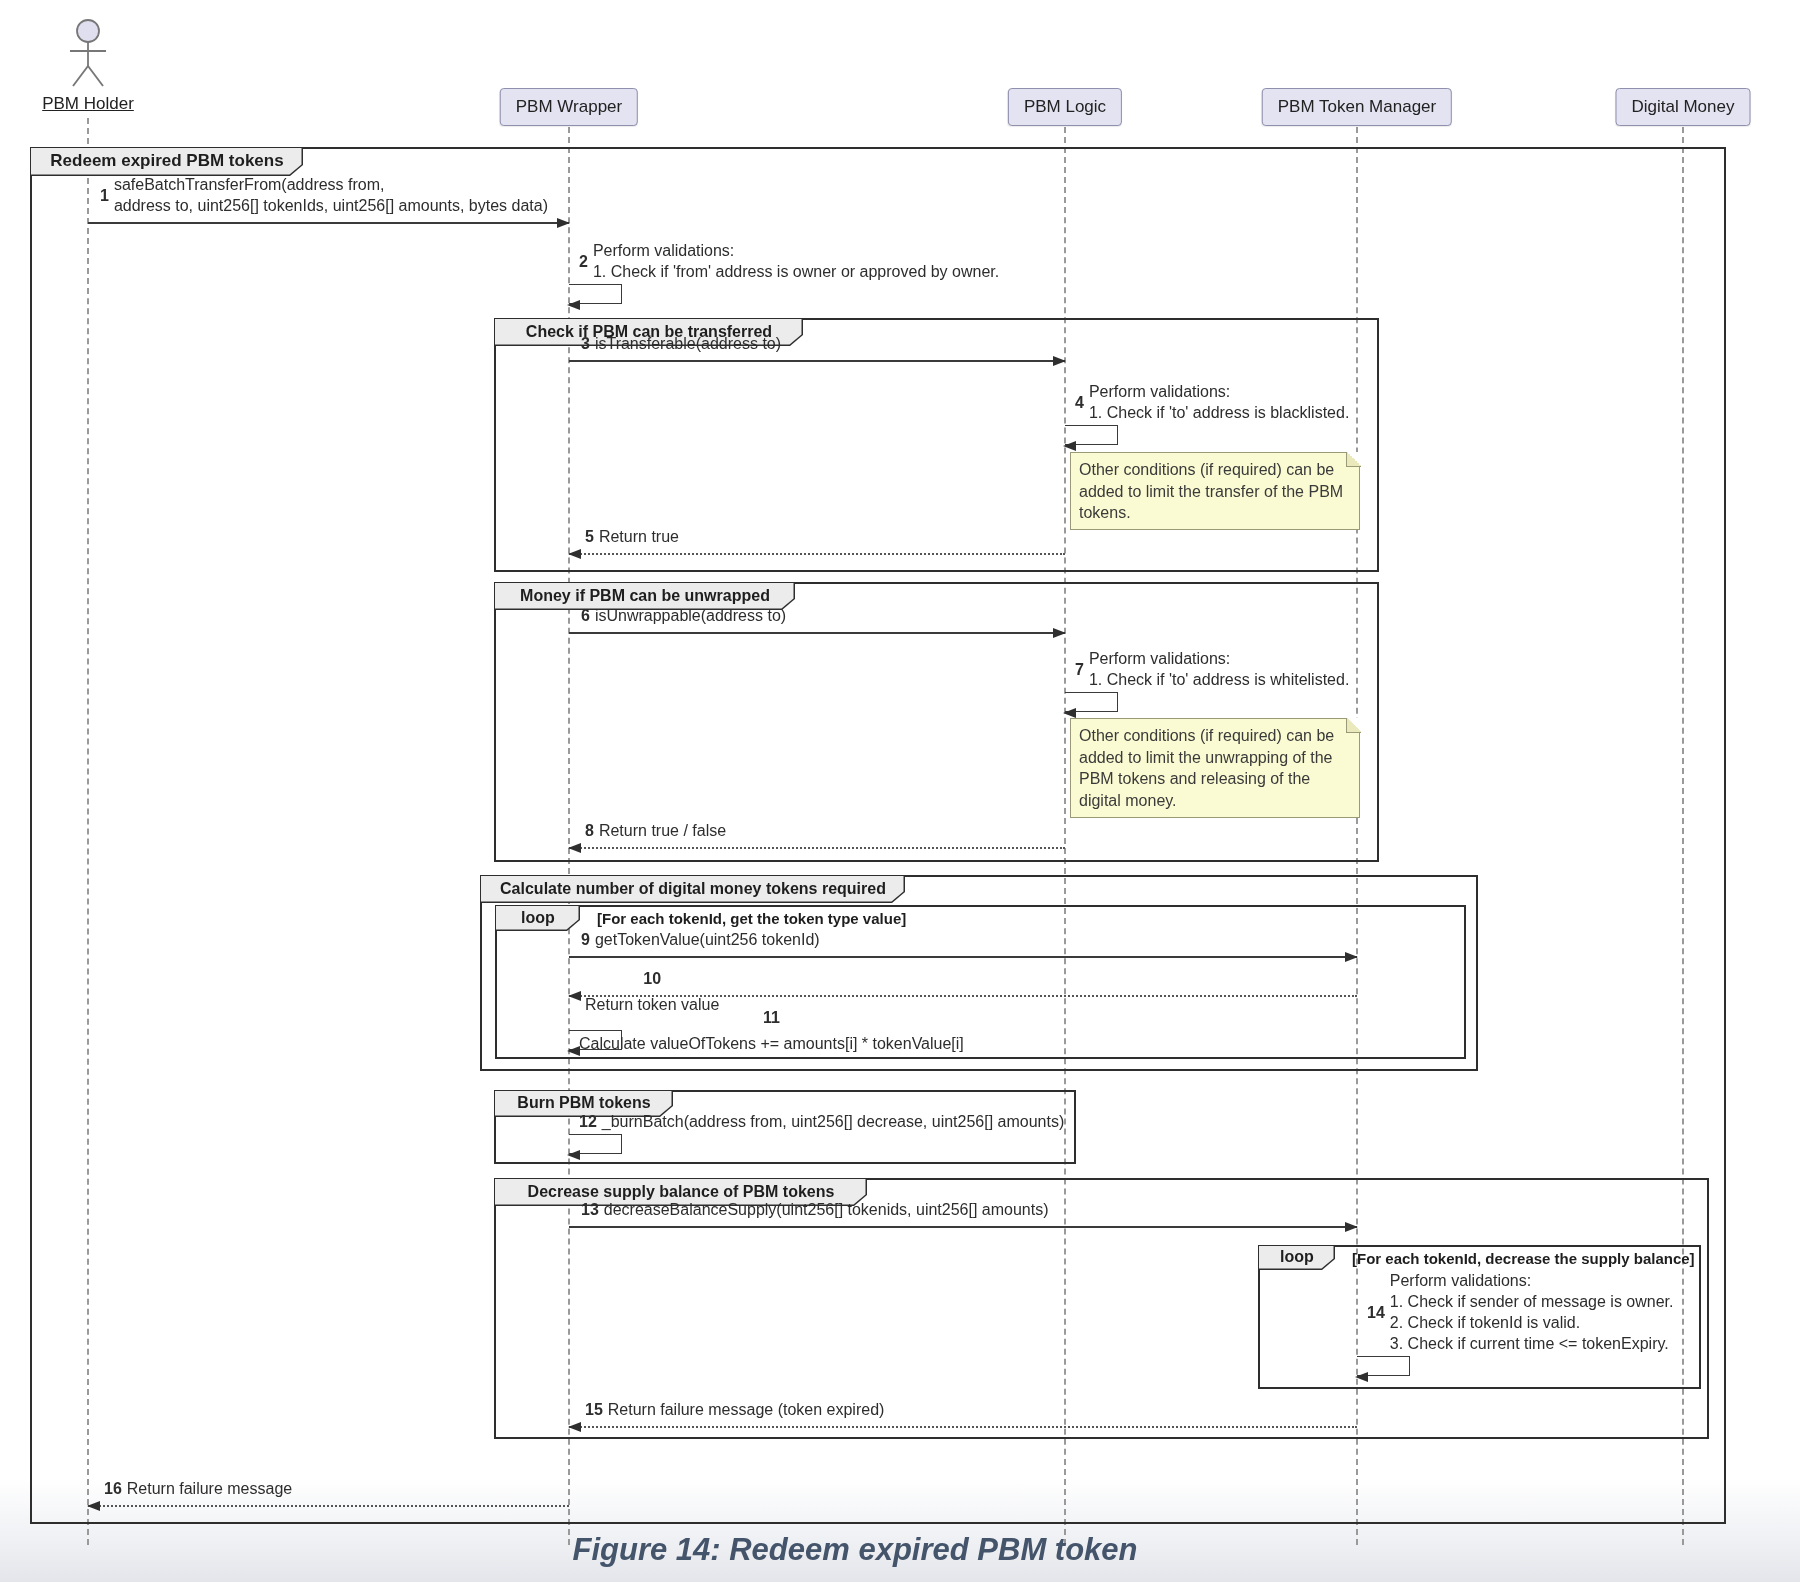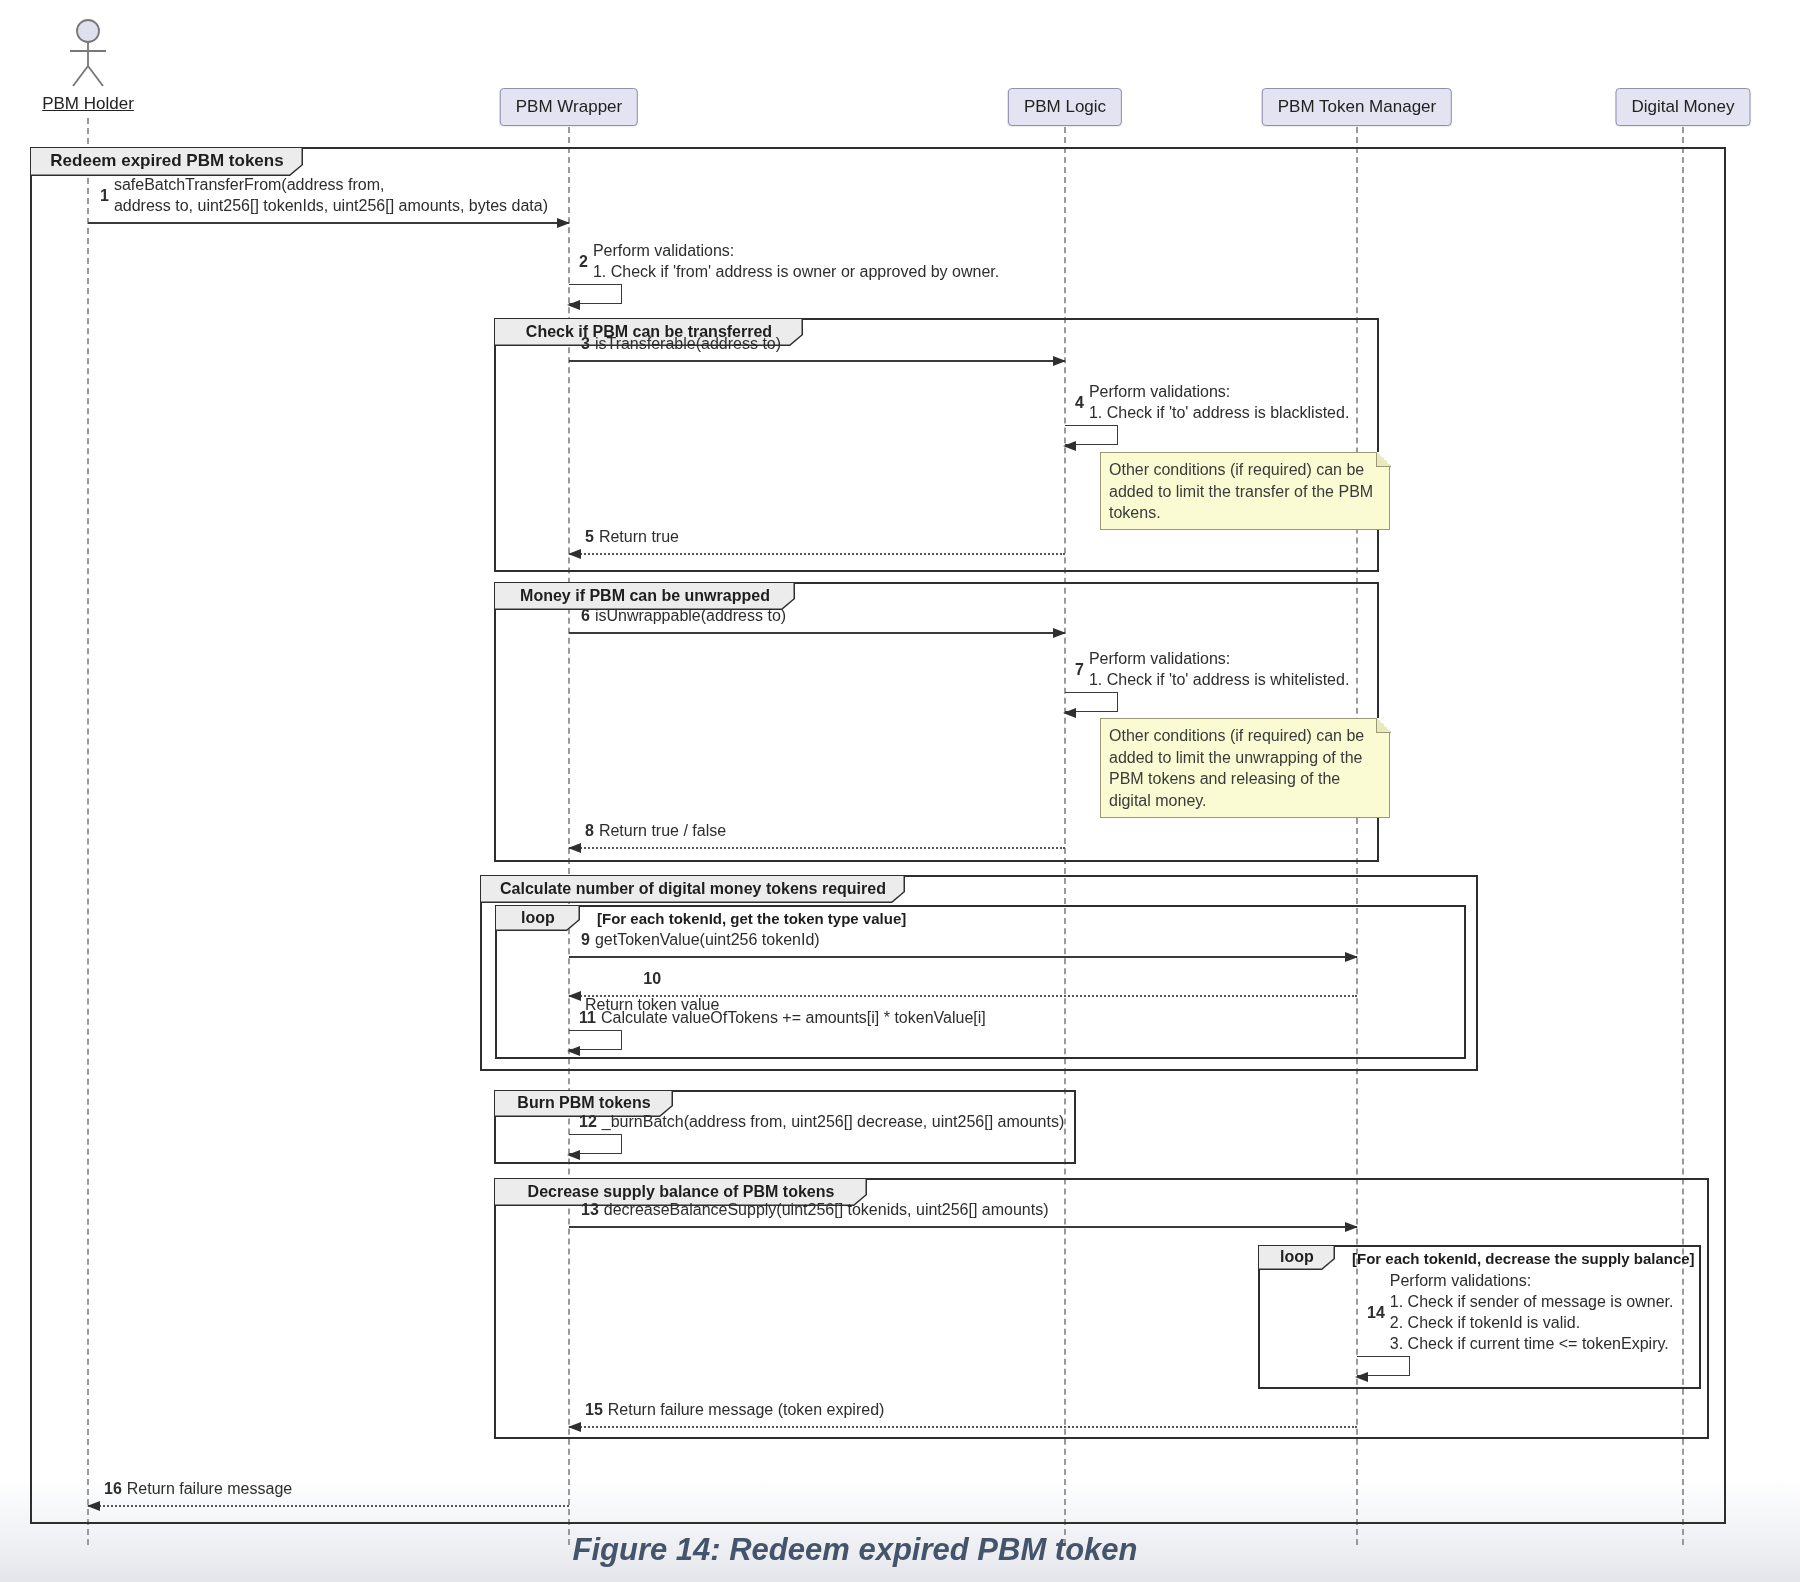--- a/index.html
+++ b/index.html
@@ -29,21 +29,21 @@
   .ah{position:absolute;width:0;height:0;border-top:5.5px solid transparent;border-bottom:5.5px solid transparent;top:-6.5px;}
   .ah.right{right:-1px;border-left:13px solid #2f2f2f;}
   .ah.left{left:-1px;border-right:13px solid #2f2f2f;}
   .selfloop{position:absolute;width:52px;height:18px;z-index:4;
         border:1.5px solid #3a3a3a;border-left:none;}
   .selfloop .ah{left:-2px;top:auto;bottom:-7px;border-right:13px solid #2f2f2f;}
   .mtext{position:absolute;display:flex;align-items:center;gap:5px;font-size:16px;line-height:21px;
         color:#2d2d2d;white-space:nowrap;z-index:5;}
   .mtext b{font-weight:bold;}
   .note{position:absolute;background:#fbfbd3;border:1.5px solid #9a9a78;z-index:5;
-        font-size:16px;line-height:21.5px;color:#3a3a3a;padding:6px 8px;box-sizing:border-box;margin-left:30px;}
+        font-size:16px;line-height:21.5px;color:#3a3a3a;padding:6px 8px;box-sizing:border-box;}
   .note .ear{position:absolute;top:-1.5px;right:-1.5px;width:15px;height:15px;
         background:linear-gradient(225deg,#ffffff 0 50%,#e9e9bb 50% 100%);
         border-left:1.5px solid #9a9a78;border-bottom:1.5px solid #9a9a78;box-sizing:border-box;}
   .caption{position:absolute;left:30px;width:1650px;top:1532px;text-align:center;z-index:2;
         font-size:31px;font-style:italic;font-weight:bold;color:#44546a;}
 </style>
 </head>
 <body>
 
 <div id="diagram">
@@ -211,21 +211,21 @@
     </div>
     <div class="mtext" style="left: 585px; top: 968px; flex-direction: column;">
       <b>10</b>
       <div>
         <div>Return token value</div>
       </div>
     </div>
     <div class="selfloop" style="left: 569px; top: 1030px;">
       <div class="ah"></div>
     </div>
-    <div class="mtext" style="left: 579px; top: 1007px;">
+    <div class="mtext" style="left: 579px; top: 1007px; flex-direction: column;">
       <b>11</b>
       <div>
         <div>Calculate valueOfTokens += amounts[i] * tokenValue[i]</div>
       </div>
     </div>
     <div class="selfloop" style="left: 569px; top: 1134px;">
       <div class="ah"></div>
     </div>
     <div class="mtext" style="left: 579px; top: 1111px;">
       <b>12</b>

